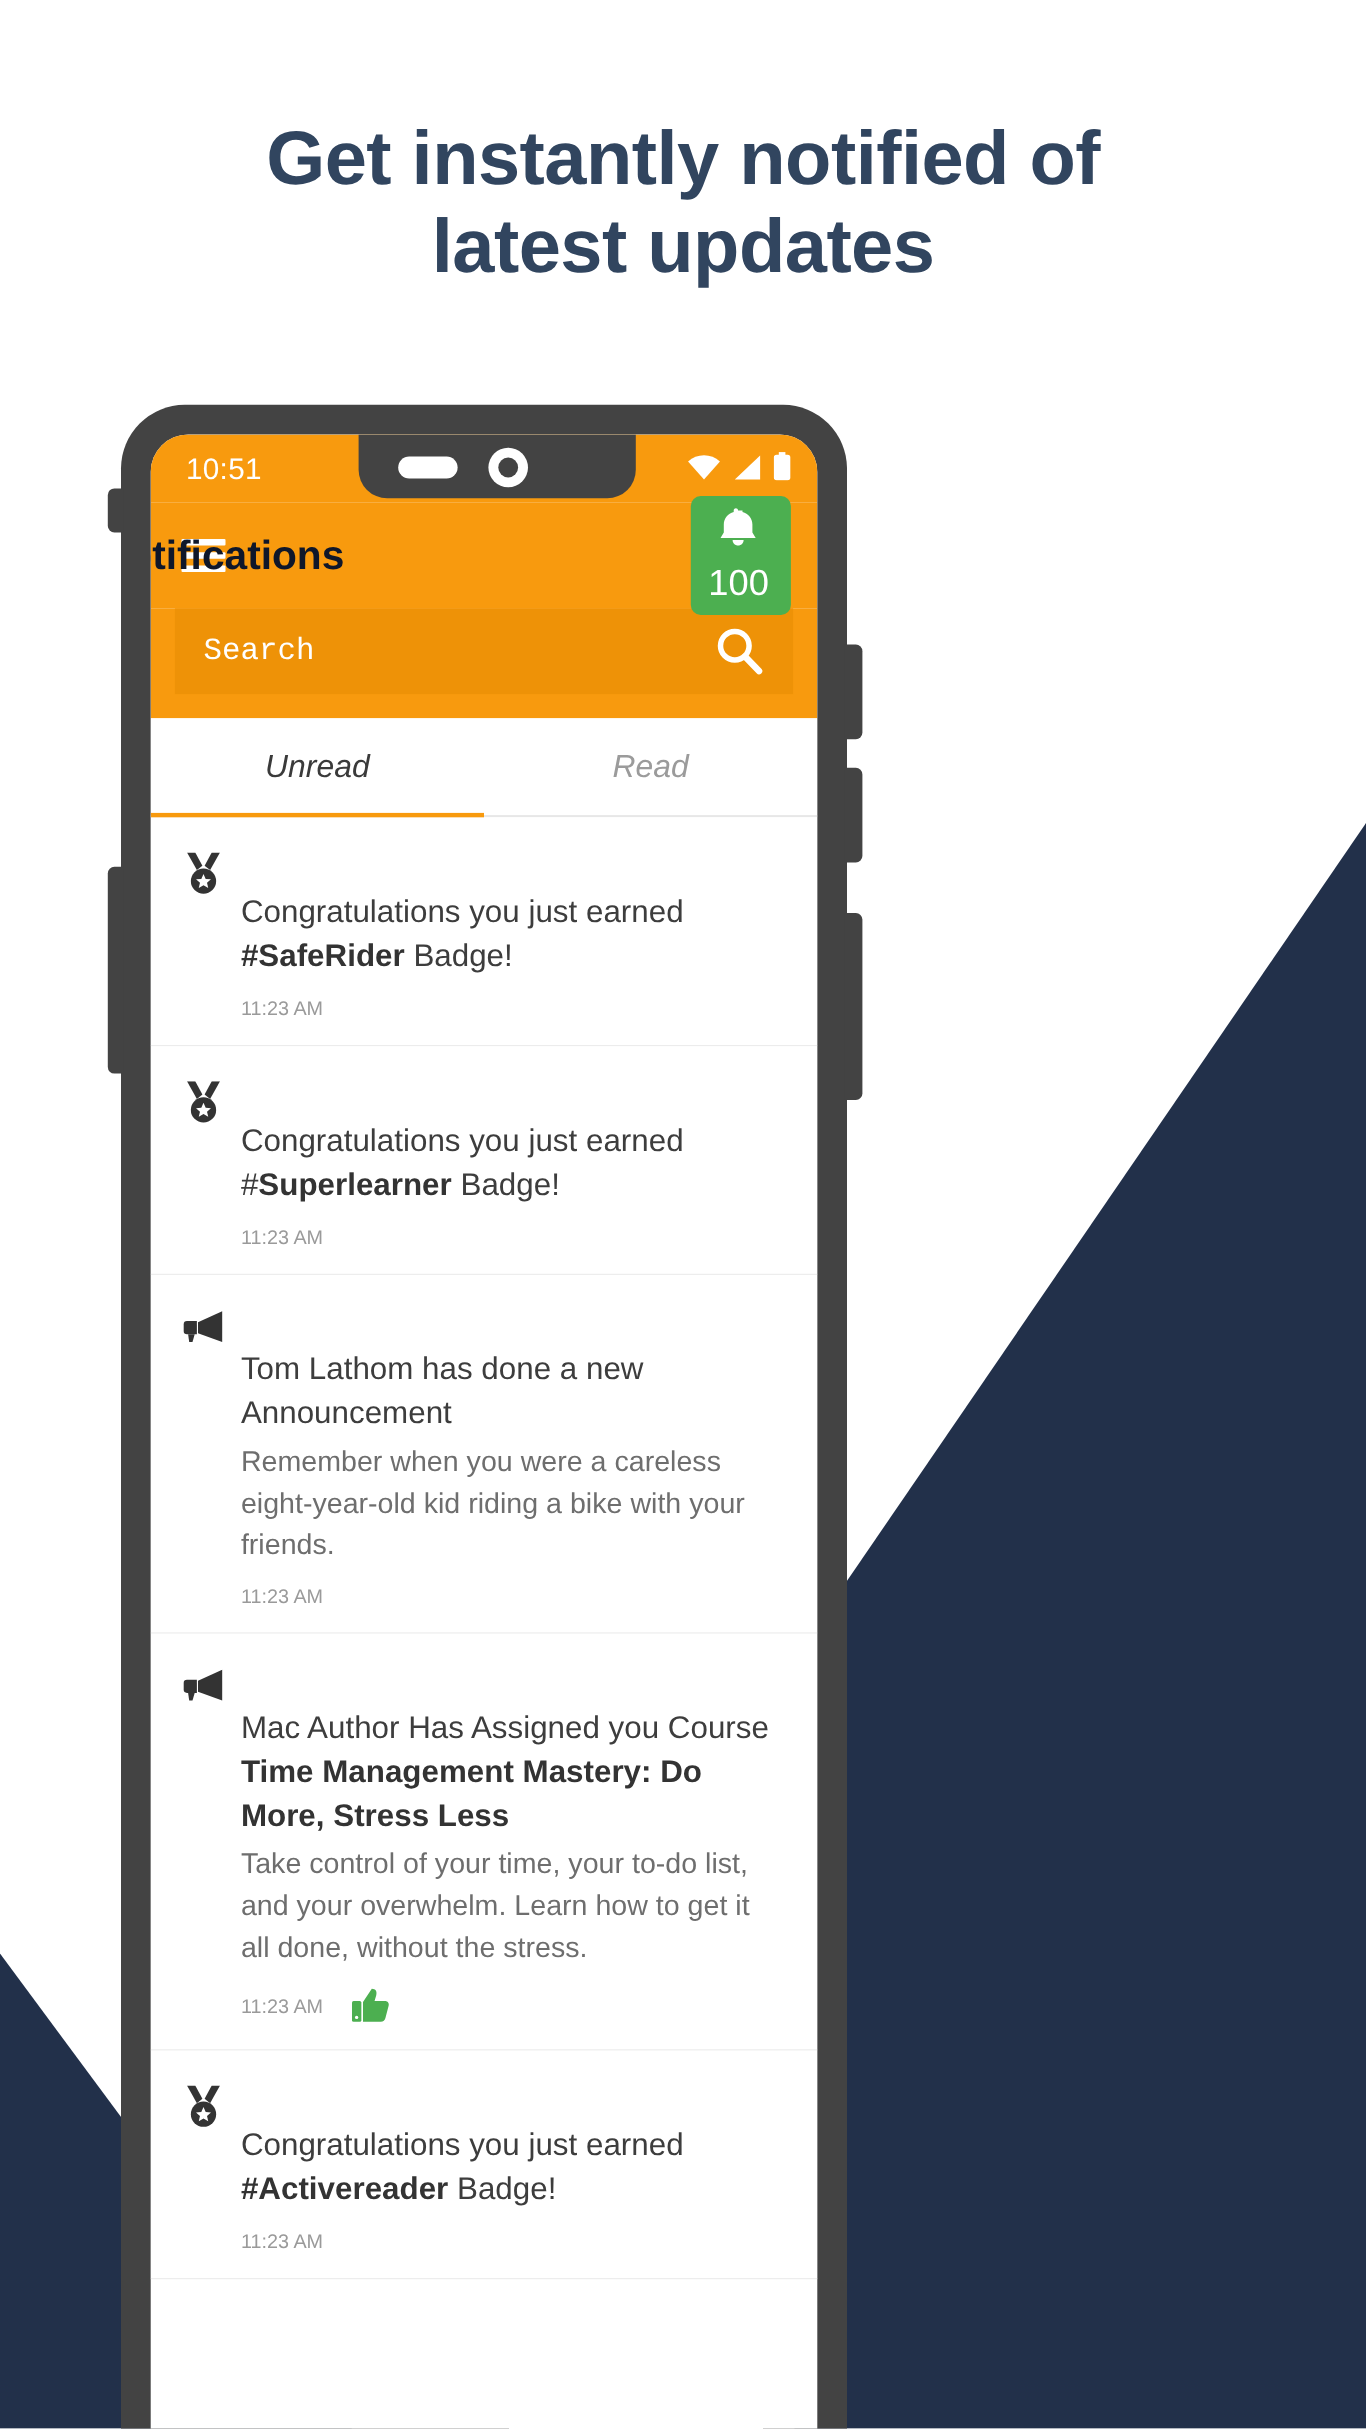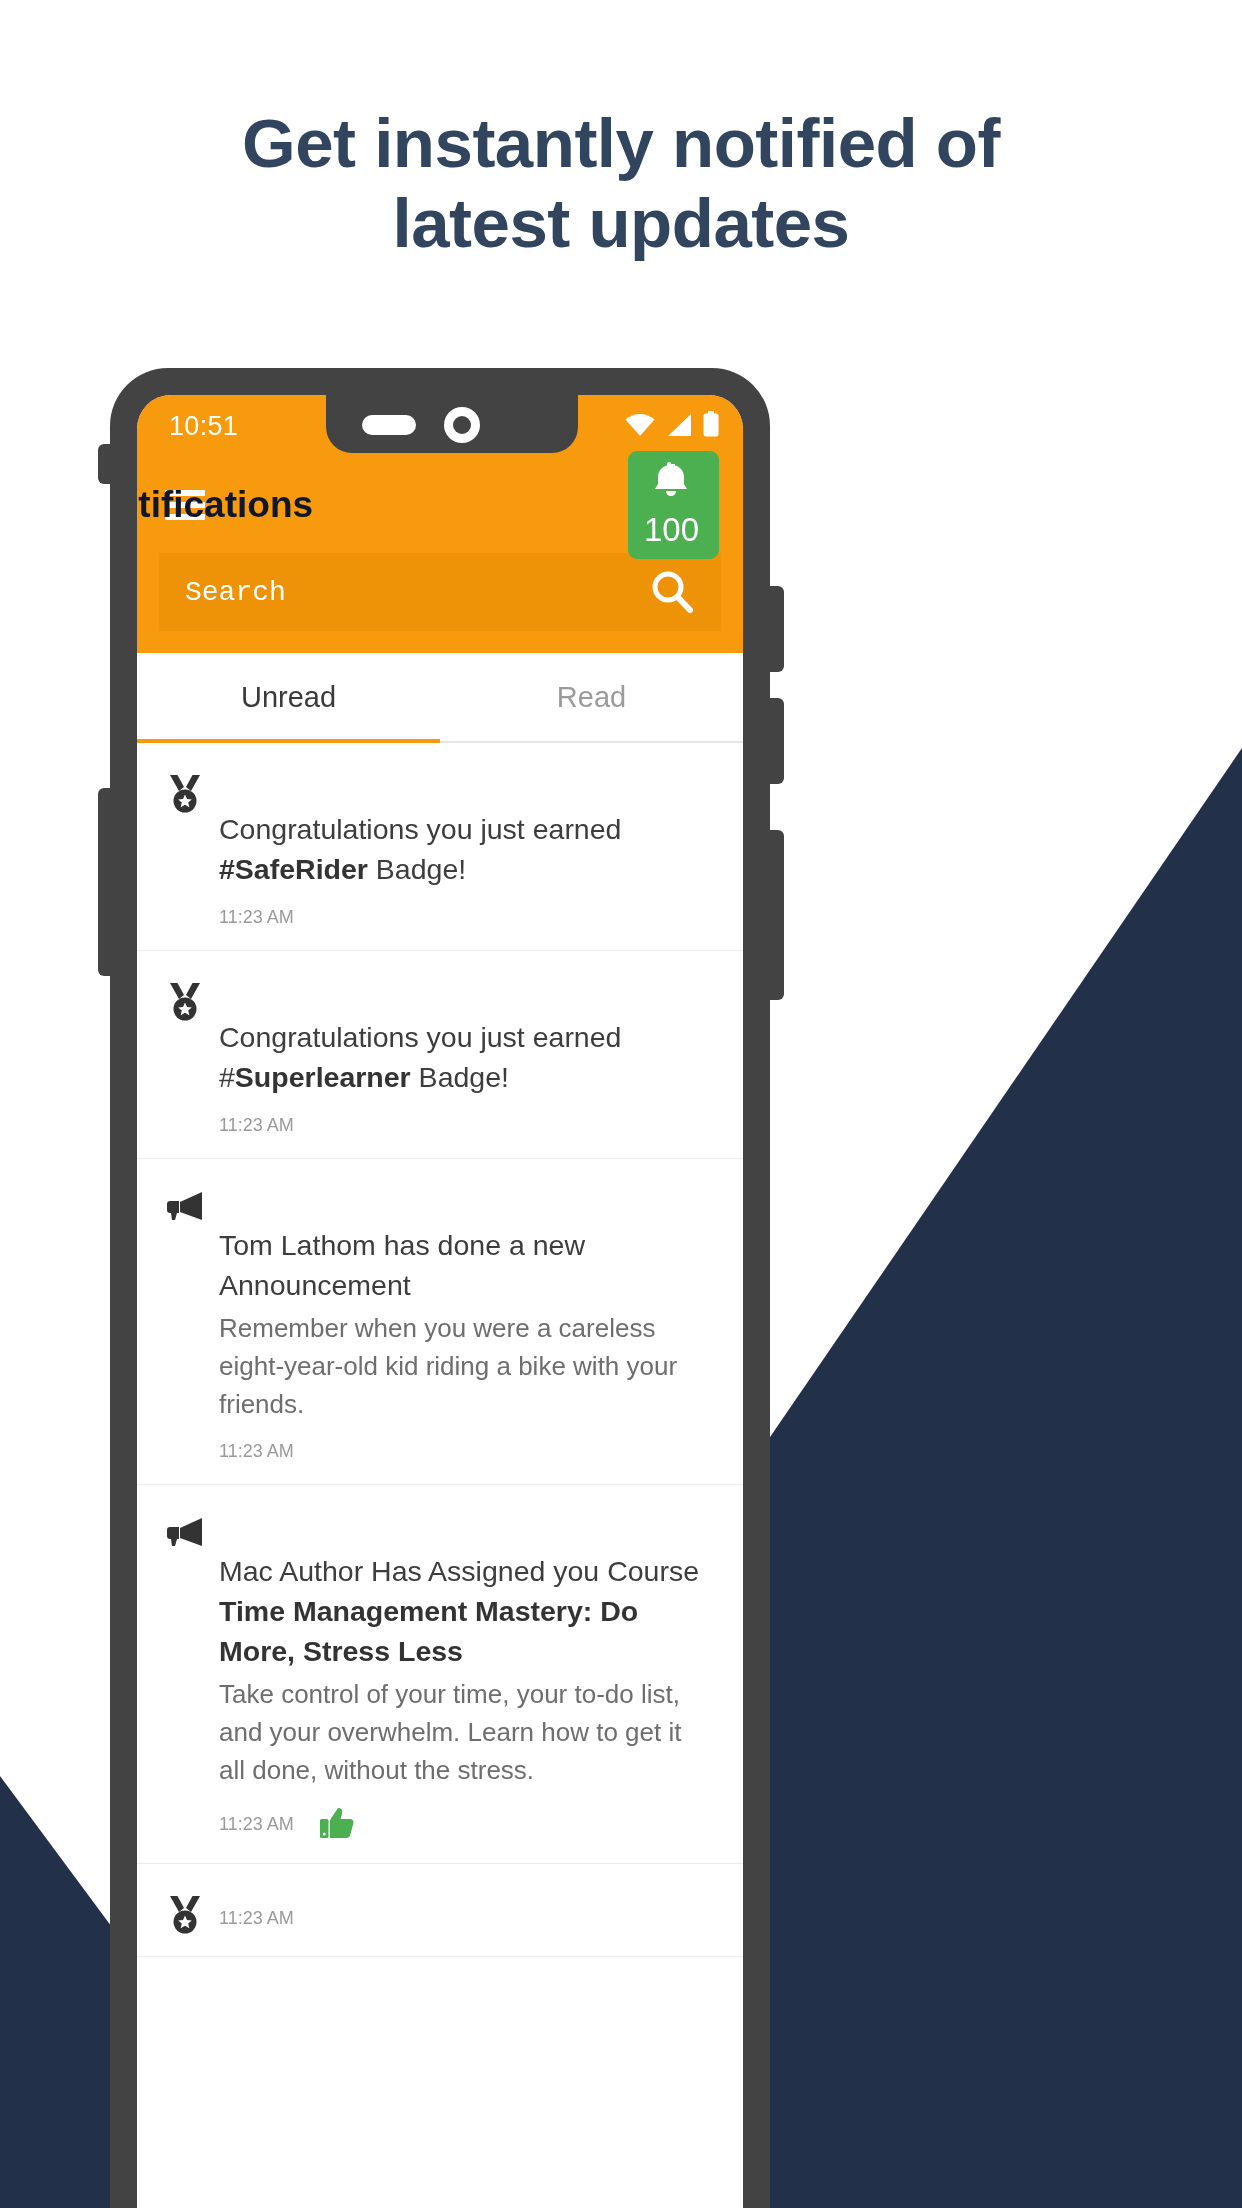--- a/index.html
+++ b/index.html
@@ -176,20 +176,21 @@
     background: #ffffff;
     border-bottom: 2px solid #e7e7e7;
   }
   .tab {
     flex: 1;
     height: 88px;
     display: flex; align-items: center; justify-content: center;
     font-size: 29px;
     color: #9b9b9b;
     position: relative;
+    font-style: italic;
   }
   .tab.active { color: #3a3a3a; }
   .tab.active::after {
     content: "";
     position: absolute; left: 0; right: 0; bottom: -2px;
     height: 4px; background: #F89A0E;
   }
 
   
   #list { background: #ffffff; }
@@ -374,20 +375,21 @@
           <div class="note">
             <div class="note-icon">
               <svg width="34" height="38" viewBox="0 0 34 38">
                 <path d="M2 0 L9.5 0 L16 12 L11 16 Z" fill="#333"></path>
                 <path d="M32 0 L24.5 0 L18 12 L23 16 Z" fill="#333"></path>
                 <circle cx="17" cy="26" r="11.5" fill="#333"></circle>
                 <path d="M17 19.5 L19 24 L23.8 24.4 L20.2 27.6 L21.3 32.3 L17 29.8 L12.7 32.3 L13.8 27.6 L10.2 24.4 L15 24 Z" fill="#ffffff"></path>
               </svg>
             </div>
             <div class="note-body">
+              <div class="note-title">Congratulations you just earned <b>#Activereader</b> Badge!</div>
               <div class="note-foot">
                 <span class="note-time">11:23 AM</span>
               </div>
             </div>
           </div>
         </div>
 
     </div>
   </div>
 </div>

